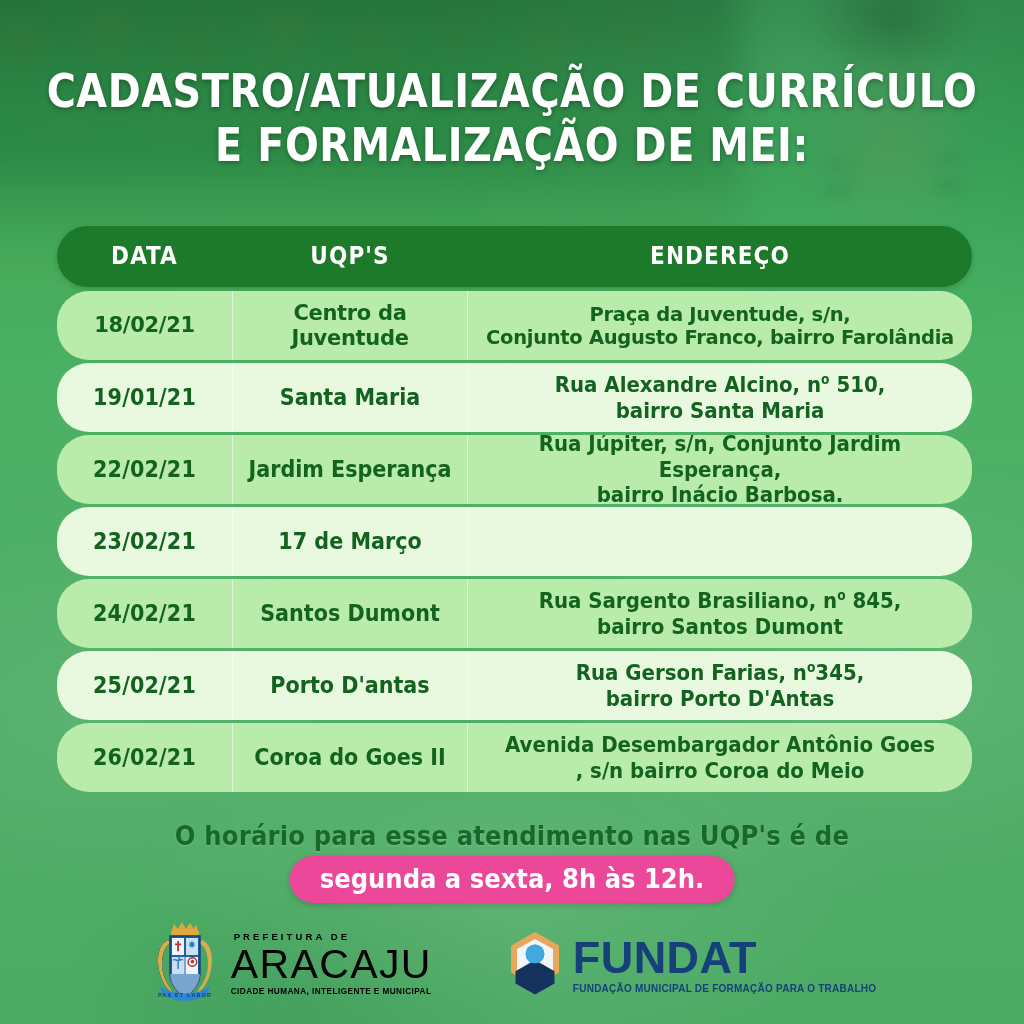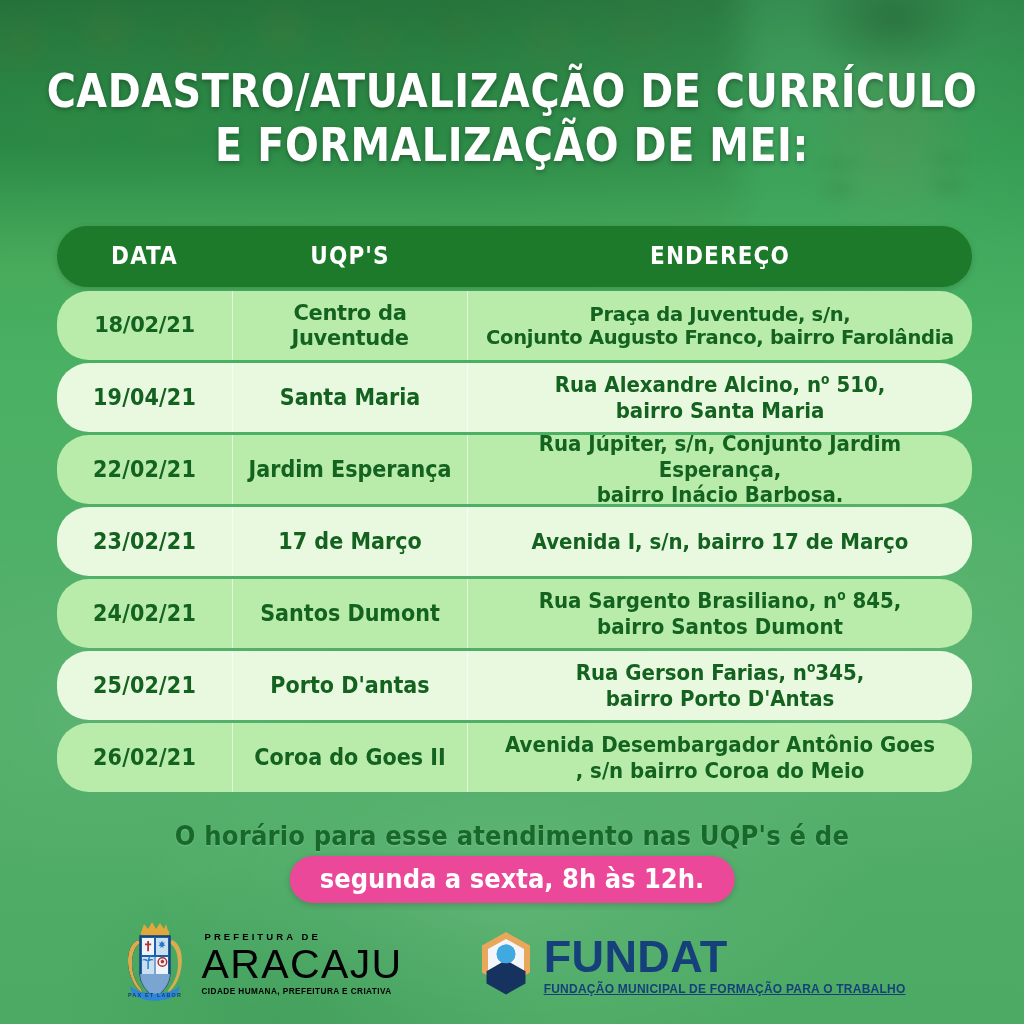--- a/index.html
+++ b/index.html
@@ -222,23 +222,22 @@
     font-size:8.2px; letter-spacing:.45px; font-weight:bold; margin-top:3px;
     font-family:"Liberation Sans","DejaVu Sans", sans-serif;
   }
 
   .logo-text-fdt{ color:#16407a; line-height:1; }
   .logo-text-fdt .fundat{
     font-size:45px; font-weight:bold; letter-spacing:.4px;
     font-family:"Liberation Sans","DejaVu Sans", sans-serif;
   }
   .logo-text-fdt .sub{
-    font-size:12px; letter-spacing:.24px; font-weight:bold; margin-top:4px;
+    font-size:10px; letter-spacing:.24px; font-weight:bold; margin-top:4px;
     font-family:"Liberation Sans","DejaVu Sans", sans-serif;
-    text-decoration:underline;
   }
 </style>
 </head>
 <body>
 
 <div id="poster">
 
   <div class="bg-layer bg-base"></div>
   <div class="bg-layer">
     <div class="bg-photo"></div>
@@ -272,21 +271,21 @@
         </div>
         <div class="cell col-endereco">
           <div>
             <span>Praça da Juventude, s/n,</span>
             <span>Conjunto Augusto Franco, bairro Farolândia</span>
           </div>
         </div>
       </div>
 
       <div class="t-row t-body alt-b">
-        <div class="cell col-data">19/04/21</div>
+        <div class="cell col-data">19/01/21</div>
         <div class="cell col-uqp">
           <div>
             <span>Santa Maria</span>
 
           </div>
         </div>
         <div class="cell col-endereco">
           <div>
             <span>Rua Alexandre Alcino, n<sup>o</sup> 510,</span>
             <span>bairro Santa Maria</span>
@@ -308,26 +307,20 @@
             <span>bairro Inácio Barbosa.</span>
           </div>
         </div>
       </div>
 
       <div class="t-row t-body alt-b">
         <div class="cell col-data">23/02/21</div>
         <div class="cell col-uqp">
           <div>
             <span>17 de Março</span>
-
-          </div>
-        </div>
-        <div class="cell col-endereco">
-          <div>
-            <span>Avenida I, s/n, bairro 17 de Março</span>
 
           </div>
         </div>
       </div>
 
       <div class="t-row t-body alt-a">
         <div class="cell col-data">24/02/21</div>
         <div class="cell col-uqp">
           <div>
             <span>Santos Dumont</span>
@@ -405,21 +398,21 @@
           <rect x="29.4" y="42" width="1.4" height="9" fill="#2a78c4"></rect>
           <path d="M44.4 41.5 l1.9 1.4 l-.7 2.3 h-2.4 l-.7-2.3 Z" fill="#b5332c"></path>
           <circle cx="44.4" cy="44" r="4.3" fill="none" stroke="#b5332c" stroke-width="1.5"></circle>
 
           <path d="M12 68 C24 78 50 78 62 68 L60 76 C48 85 26 85 14 76 Z" fill="#2f86d4"></path>
           <text x="37" y="78.6" font-family="Liberation Sans, sans-serif" font-size="5.4" font-weight="bold" fill="#123f72" text-anchor="middle" letter-spacing="1.2">PAX ET LABOR</text>
         </svg>
         <div class="logo-text-aju">
           <div class="pref">PREFEITURA DE</div>
           <div class="aracaju">ARACAJU</div>
-          <div class="slogan">CIDADE HUMANA, PREFEITURA E CRIATIVA</div>
+          <div class="slogan">CIDADE HUMANA, INTELIGENTE E MUNICIPAL</div>
         </div>
       </div>
 
       <div class="logo">
         <svg width="58" height="68" viewBox="0 0 58 68">
           <path d="M29 2 L53 15.5 V42.5 L29 56 L5 42.5 V15.5 Z" fill="#e8a75a"></path>
           <path d="M29 9 L47 19 V40 L29 50 L11 40 V19 Z" fill="#f2f6fb"></path>
           <circle cx="29" cy="24" r="9.4" fill="#3fa9e0"></circle>
           <path d="M29 34 C20 34 13.8 40.2 13.8 48.6 L13.8 53 L29 61.5 L44.2 53 L44.2 48.6 C44.2 40.2 38 34 29 34 Z" fill="#15335e"></path>
           <path d="M29 30 L48.5 41.2 V53.5 L29 64.5 L9.5 53.5 V41.2 Z" fill="#15335e"></path>

